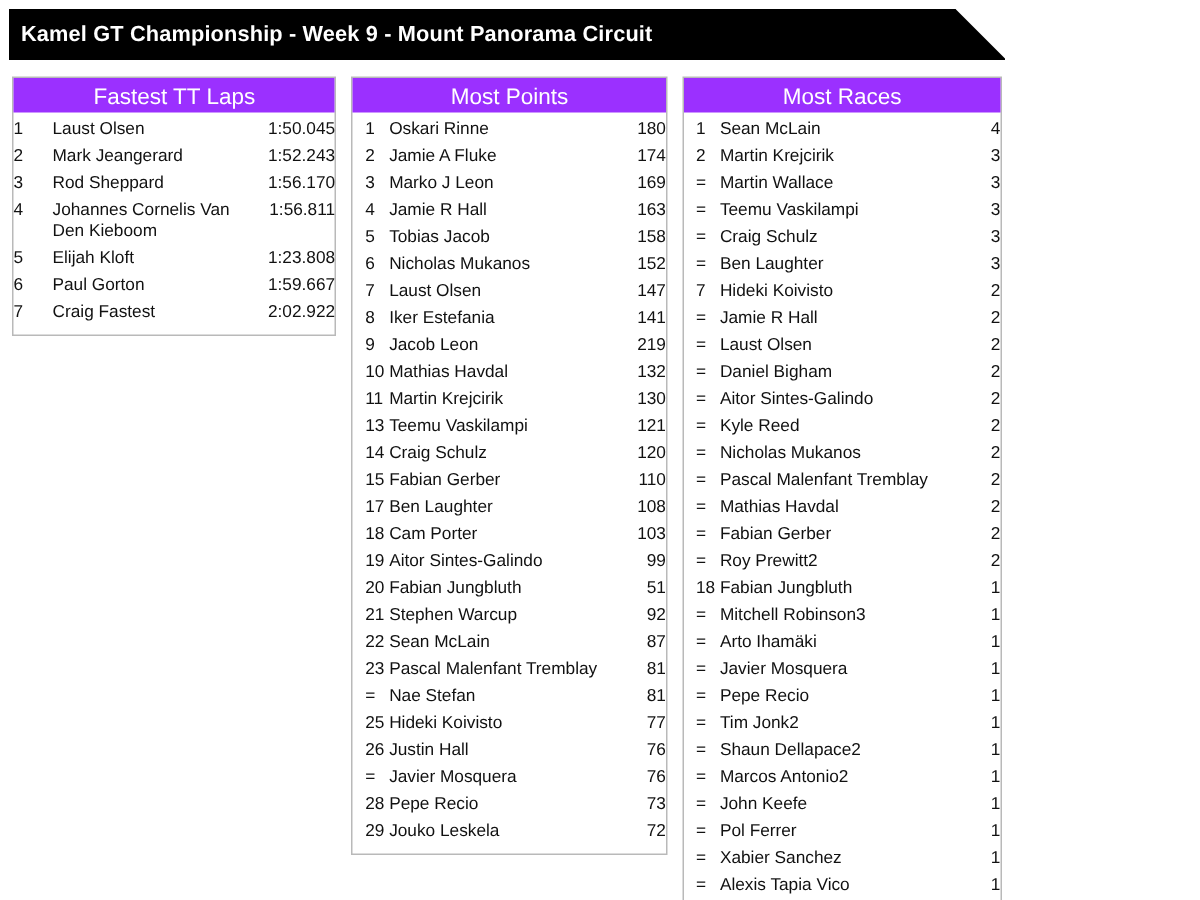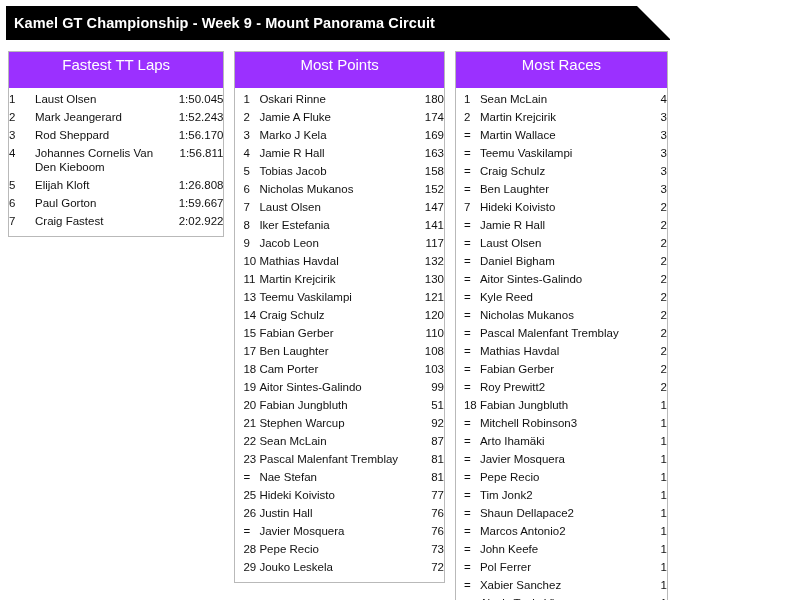--- a/index.html
+++ b/index.html
@@ -62,21 +62,21 @@
   }
   .panel.tt { width: 256px; }
   .panel.points { width: 249px; }
   .panel.races { width: 252px; }
 
   .panel-title {
     background: #9b30ff;
     color: #ffffff;
     text-align: center;
     font-size: 15px;
-    padding: 4px 0 15px 0;
+    padding: 4px 0 2px 0;
     font-weight: normal;
   }
   table.tbl {
     width: 100%;
     border-collapse: collapse;
     font-size: 11.5px;
     color: #111111;
   }
   table.tbl td {
     padding: 2px 0 2px 0;
@@ -136,21 +136,21 @@
                 <td class="val">1:56.170</td>
               </tr>
               <tr>
                 <td class="pos">4</td>
                 <td class="name">Johannes Cornelis Van Den Kieboom</td>
                 <td class="val">1:56.811</td>
               </tr>
               <tr>
                 <td class="pos">5</td>
                 <td class="name">Elijah Kloft</td>
-                <td class="val">1:26.808</td>
+                <td class="val">1:23.808</td>
               </tr>
               <tr>
                 <td class="pos">6</td>
                 <td class="name">Paul Gorton</td>
                 <td class="val">1:59.667</td>
               </tr>
               <tr>
                 <td class="pos">7</td>
                 <td class="name">Craig Fastest</td>
                 <td class="val">2:02.922</td>
@@ -170,21 +170,21 @@
                 <td class="name">Oskari Rinne</td>
                 <td class="val">180</td>
               </tr>
               <tr>
                 <td class="pos">2</td>
                 <td class="name">Jamie A Fluke</td>
                 <td class="val">174</td>
               </tr>
               <tr>
                 <td class="pos">3</td>
-                <td class="name">Marko J Kela</td>
+                <td class="name">Marko J Leon</td>
                 <td class="val">169</td>
               </tr>
               <tr>
                 <td class="pos">4</td>
                 <td class="name">Jamie R Hall</td>
                 <td class="val">163</td>
               </tr>
               <tr>
                 <td class="pos">5</td>
                 <td class="name">Tobias Jacob</td>
@@ -201,21 +201,21 @@
                 <td class="val">147</td>
               </tr>
               <tr>
                 <td class="pos">8</td>
                 <td class="name">Iker Estefania</td>
                 <td class="val">141</td>
               </tr>
               <tr>
                 <td class="pos">9</td>
                 <td class="name">Jacob Leon</td>
-                <td class="val">117</td>
+                <td class="val">219</td>
               </tr>
               <tr>
                 <td class="pos">10</td>
                 <td class="name">Mathias Havdal</td>
                 <td class="val">132</td>
               </tr>
               <tr>
                 <td class="pos">11</td>
                 <td class="name">Martin Krejcirik</td>
                 <td class="val">130</td>

